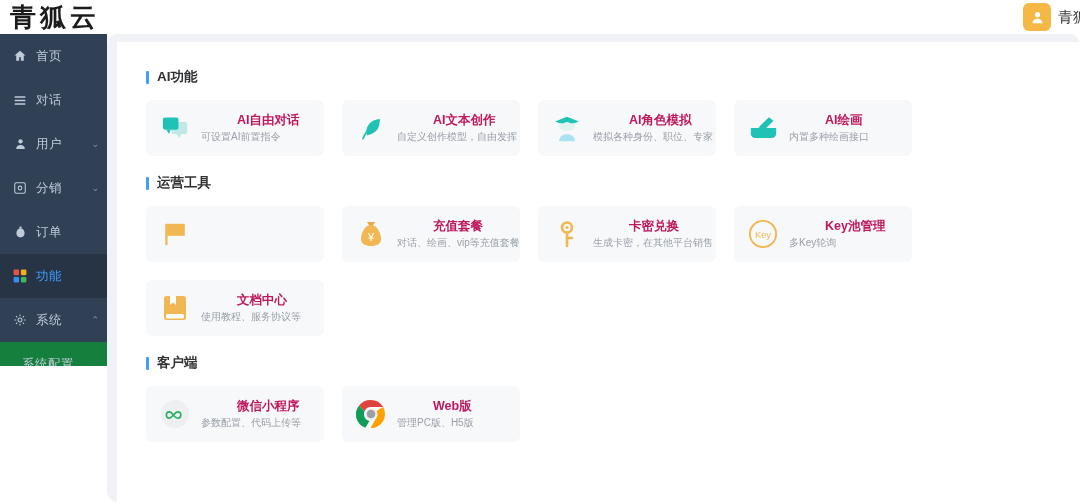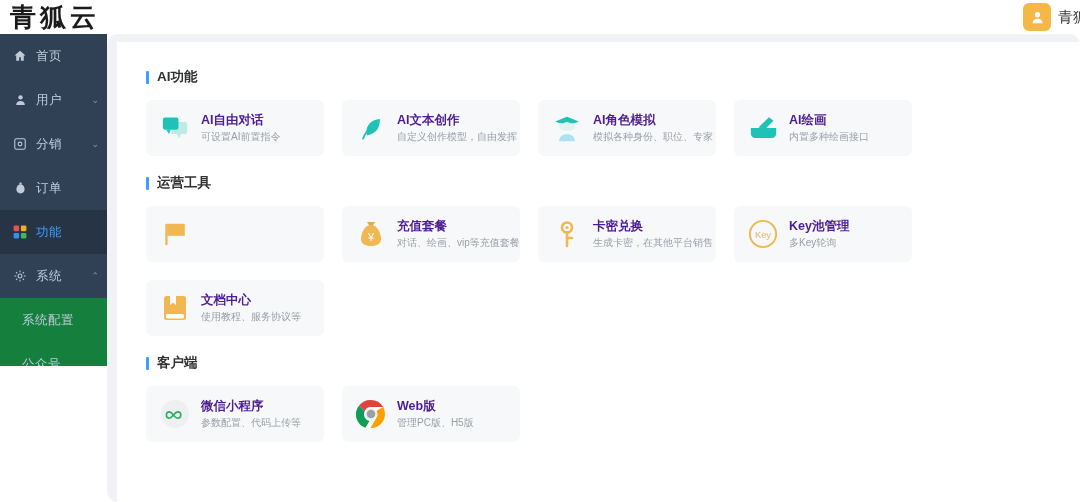--- a/index.html
+++ b/index.html
@@ -78,22 +78,23 @@
   .card {
     width:178px; height:56px; background:#f7f8fa; border-radius:6px;
     display:flex; align-items:center; padding:0 0 0 14px; cursor:pointer;
   }
   .card-icon {
     width:30px; height:30px; flex:0 0 30px; margin-right:11px;
     display:flex; align-items:center; justify-content:center;
   }
   .card-text { display:flex; flex-direction:column; justify-content:center; }
   .card-title {
-    font-size:12.5px; font-weight:700; color:#4c1d95; line-height:16px;
+    font-size:12.5px; font-weight:700; color:#be185d; line-height:16px;
     white-space:nowrap;
+    margin-left:36px;
   }
   .card-sub {
     font-size:10px; color:#9aa0a8; line-height:14px; margin-top:2px;
     white-space:nowrap;
   }
   .group { margin-bottom:6px; }
   .group-2 { margin-top:18px; }
   .group-3 { margin-top:18px; }
 </style>
 </head>
@@ -118,20 +119,30 @@
 
     <div class="menu-item">
       <span class="mi-icon">
         <svg width="14" height="14" viewBox="0 0 24 24" fill="#bfcbd9">
             <path d="M12 3 2.5 11h3v9h5v-6h3v6h5v-9h3z"></path>
           </svg>
       </span>
       <span class="mi-label">首页</span>
     </div>
 
+    <div class="menu-item">
+      <span class="mi-icon">
+        <svg width="14" height="13" viewBox="0 0 24 24" fill="#bfcbd9">
+            <rect x="2" y="4" width="20" height="3" rx="1"></rect>
+            <rect x="2" y="10.5" width="20" height="3" rx="1"></rect>
+            <rect x="2" y="17" width="20" height="3" rx="1"></rect>
+          </svg>
+      </span>
+      <span class="mi-label">对话</span>
+    </div>
 
     <div class="menu-item">
       <span class="mi-icon">
         <svg width="13" height="14" viewBox="0 0 24 24" fill="#bfcbd9">
             <circle cx="12" cy="7" r="4"></circle>
             <path d="M4 21c0-4.4 3.6-7 8-7s8 2.6 8 7z"></path>
           </svg>
       </span>
       <span class="mi-label">用户</span>
       <span class="mi-arrow">⌄</span>

